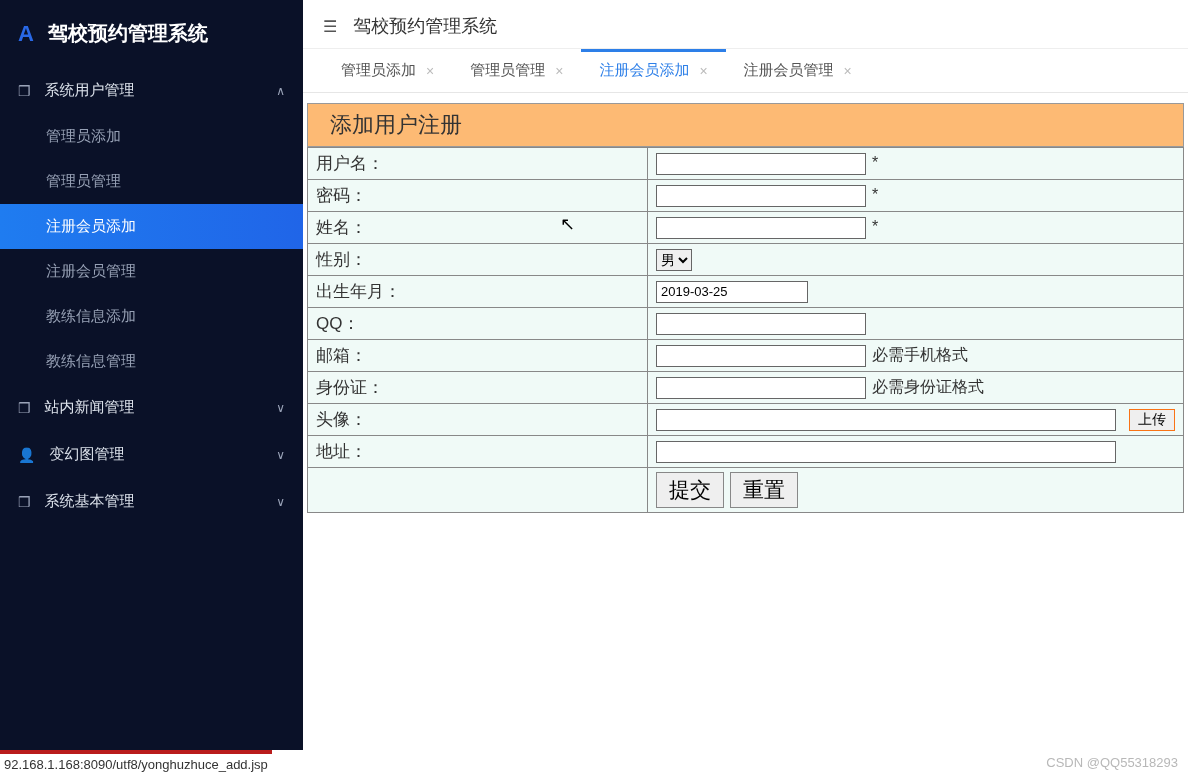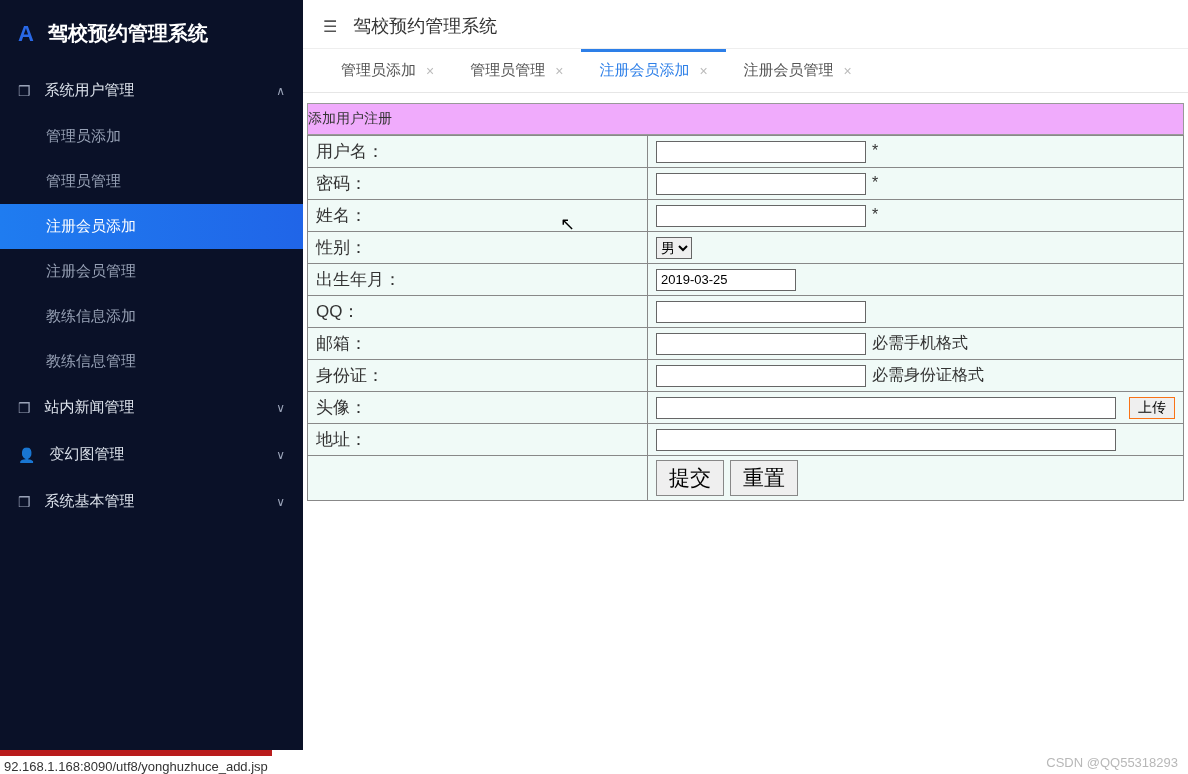--- a/index.html
+++ b/index.html
@@ -18,34 +18,34 @@
 .topbar { display: flex; align-items: center; padding: 14px 20px 10px 20px; border-bottom: 1px solid #eee; }
 .collapse-icon { margin-right: 16px; color: #555; font-size: 16px; }
 .top-title { font-size: 18px; color: #333; }
 .tabs { display: flex; padding: 0 20px; border-bottom: 1px solid #e6e6e6; }
 .tab { display: flex; align-items: center; padding: 12px 18px; cursor: pointer; color: #555; font-size: 15px; position: relative; }
 .tab.active { color: #2d7fe8; }
 .tab.active::before { content:""; position:absolute; top:0; left:0; right:0; height:3px; background:#2d7fe8; }
 .tab .close { margin-left: 10px; color: #bbb; font-size: 14px; }
 .content { flex:1; padding: 6px 0 0 0; overflow:auto; }
 .form-wrap { margin: 4px 4px 0 4px; }
-.form-title { background: #f0abfc; border: 1px solid #999; padding: 6px 0; font-size: 14px; color: #333; }
+.form-title { background: #fdba74; border: 1px solid #999; padding: 6px 22px; font-size: 22px; color: #333; }
 table.frm { width: 100%; border-collapse: collapse; background: #f0faf7; }
 table.frm td { border: 1px solid #888; padding: 4px 8px; vertical-align: middle; font-size: 17px; color: #333; }
 table.frm td.lbl { width: 340px; }
 .txt { border: 1px solid #666; height: 22px; padding: 1px 4px; font-size: 13px; background:#fff; }
 .txt.w200 { width: 210px; }
-.txt.w140 { width: 140px; }
+.txt.w140 { width: 152px; }
 .txt.wlong { width: 460px; }
 .sel { border: 1px solid #666; height: 22px; background:#efefef; font-size:14px; }
 .note { margin-left: 6px; font-size: 16px; color: #333; }
 .ta { width: 560px; height: 92px; border: 1px solid #666; resize: both; background:#fff; }
 .btn { border: 1px solid #888; background: #efefef; padding: 3px 12px; font-size: 21px; cursor: pointer; margin-right: 6px; }
 .upload-btn { border: 1px solid #f97316; background: #efefef; padding: 1px 8px; font-size: 14px; cursor: pointer; float: right; }
-.statusbar { position:absolute; bottom:0; left:0; height:24px; background:#fff; color:#333; font-size:13px; padding:3px 4px; border-top:6px solid #b91c1c; }
+.statusbar { position:absolute; bottom:0; left:0; height:24px; background:#fff; color:#333; font-size:13px; padding:3px 4px; border-top:4px solid #b91c1c; }
 .watermark { position:absolute; bottom:4px; right:10px; color:#b8b8b8; font-size:13px; }
 .cursor { position:absolute; left:560px; top:213px; font-size:18px; color:#000; pointer-events:none; }
 </style>
 </head>
 <body>
 
 <div class="app">
   <aside class="sidebar">
     <div class="brand">
       <span class="brand-icon">A</span>

